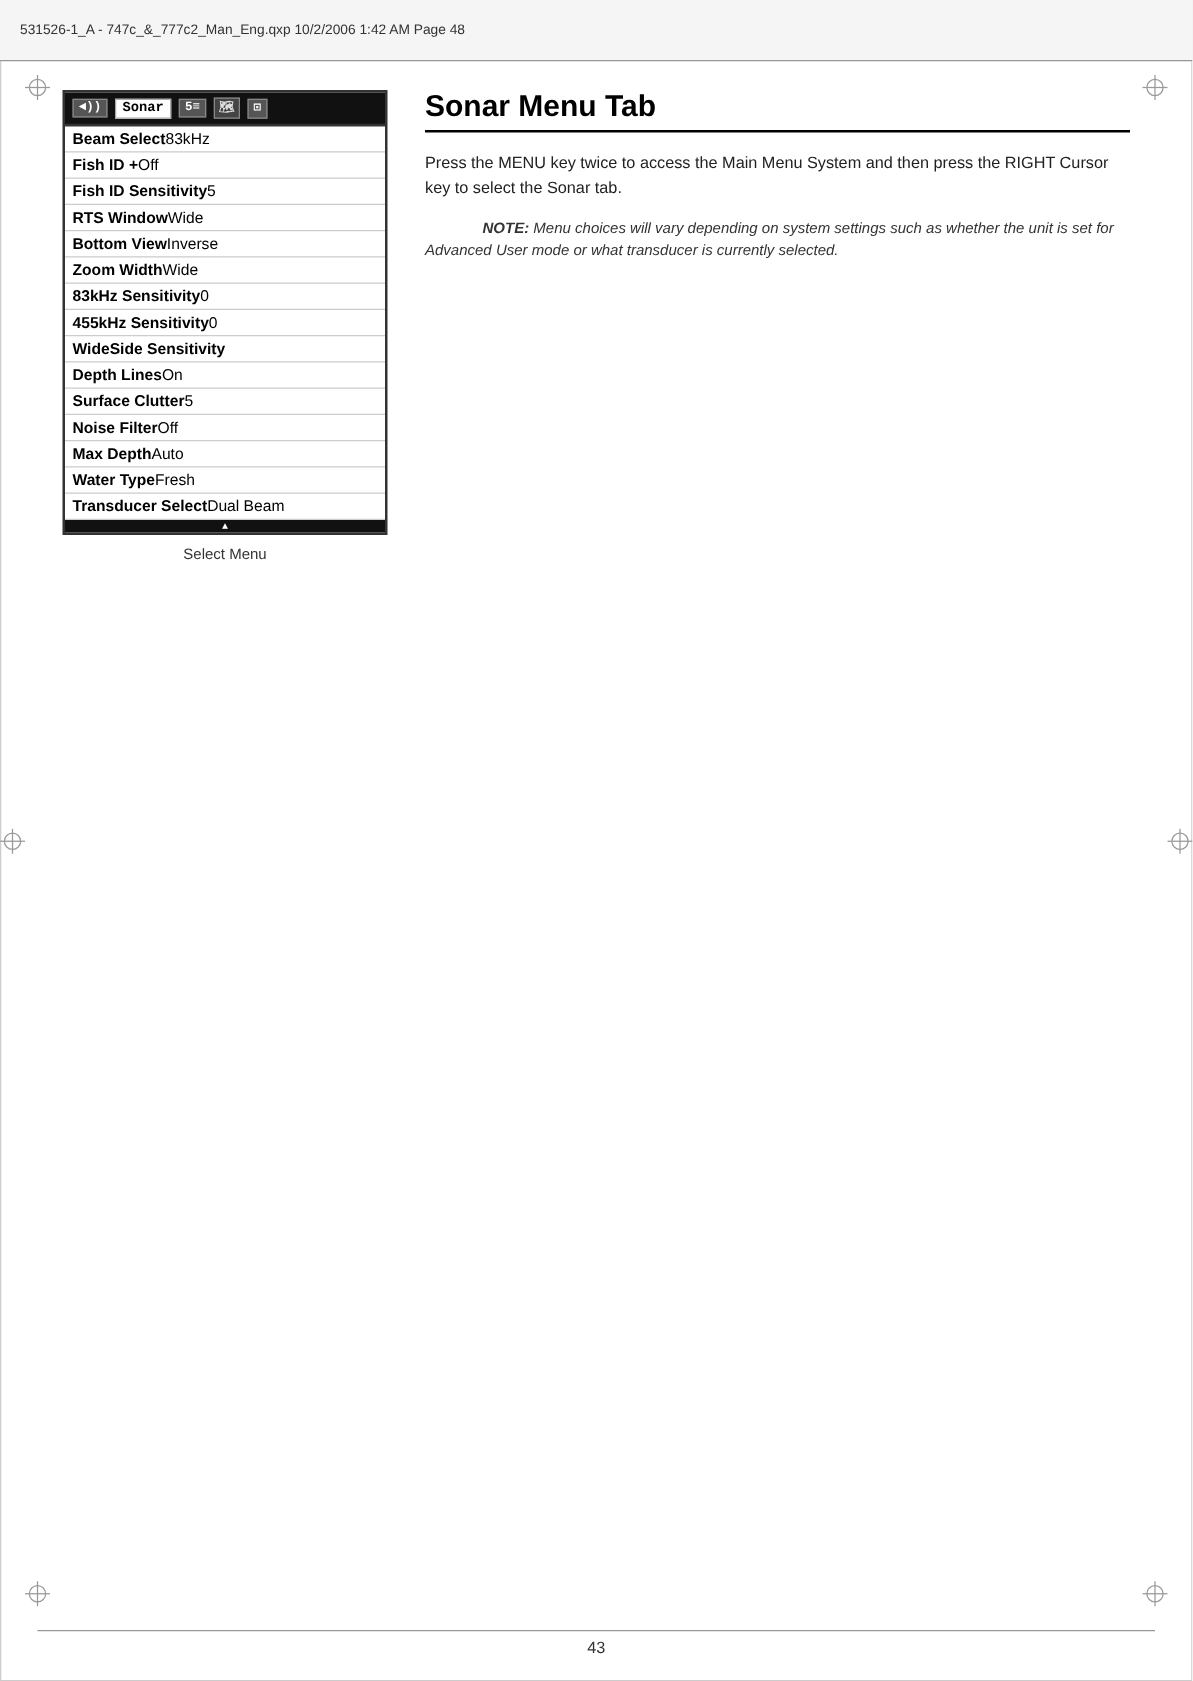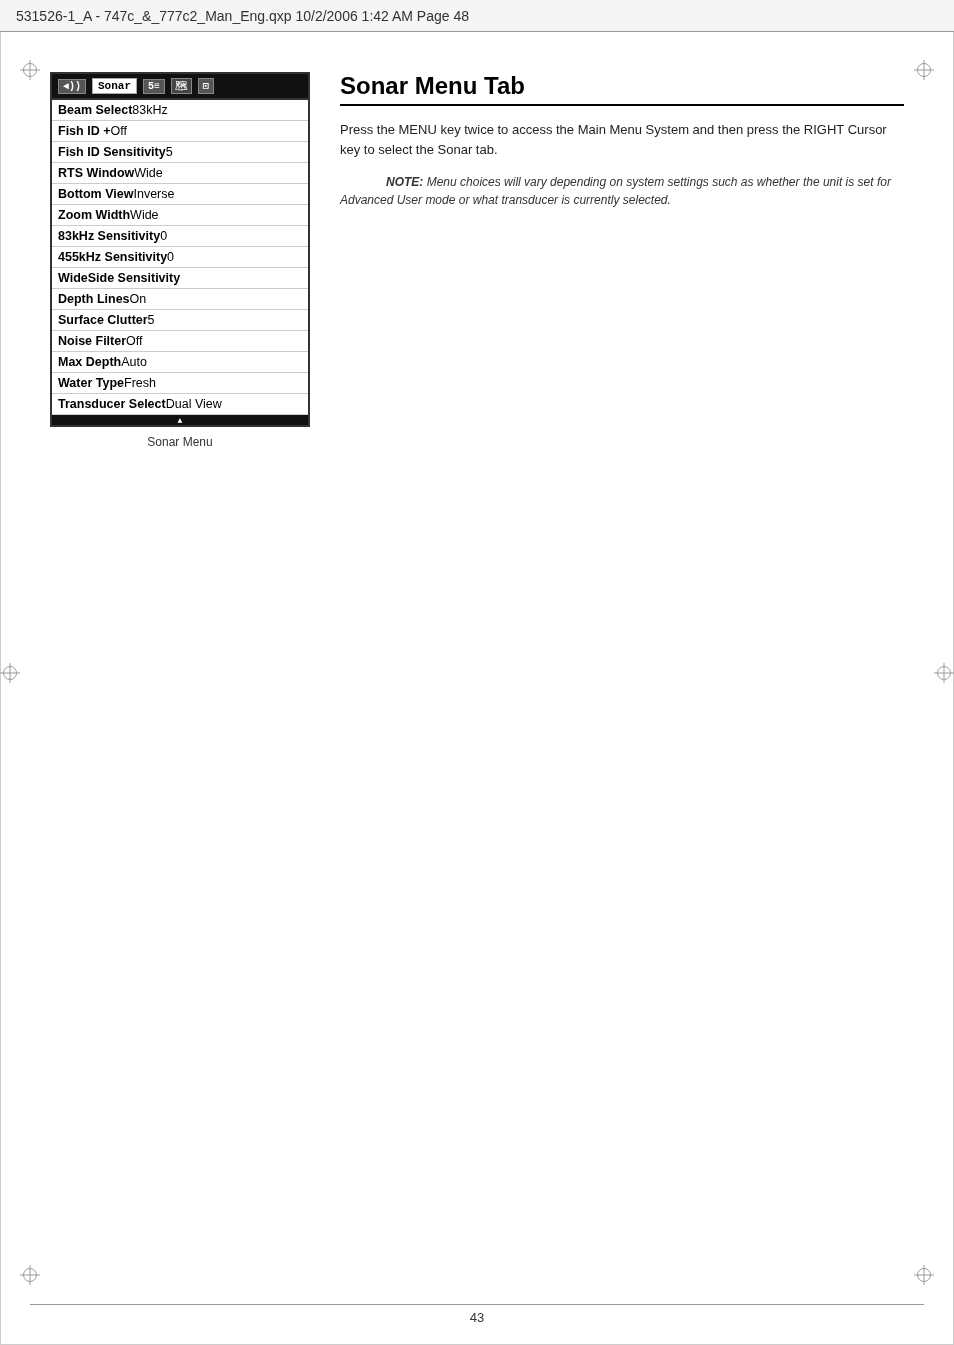--- a/index.html
+++ b/index.html
@@ -16,26 +16,26 @@
     .page-outer {
       position: absolute;
       top: 0; left: 0; right: 0; bottom: 0;
       border: 1px solid #ccc;
     }
 
     
     .top-header {
       position: absolute;
       top: 0; left: 0; right: 0;
-      height: 32px;
+      height: 49px;
       border-bottom: 1px solid #999;
       display: flex;
       align-items: center;
       padding: 0 16px;
-      font-size: 14px;
+      font-size: 11px;
       color: #333;
       background: #f5f5f5;
     }
 
     
     .reg-mark {
       position: absolute;
       width: 20px;
       height: 20px;
     }
@@ -335,27 +335,27 @@
         <div class="menu-item">
           <span class="menu-item-label">Max Depth</span>
           <span class="menu-item-value">Auto</span>
         </div>
         <div class="menu-item">
           <span class="menu-item-label">Water Type</span>
           <span class="menu-item-value">Fresh</span>
         </div>
         <div class="menu-item">
           <span class="menu-item-label">Transducer Select</span>
-          <span class="menu-item-value">Dual View</span>
+          <span class="menu-item-value">Dual Beam</span>
         </div>
 
         <div class="device-screen-footer"></div>
       </div>
 
-      <div class="device-caption">Sonar Menu</div>
+      <div class="device-caption">Select Menu</div>
     </div>
 
     <div class="text-panel">
       <h1 class="section-title">Sonar Menu Tab</h1>
       <p class="section-body">Press the MENU key twice to access the Main Menu System and then press the RIGHT Cursor key to select the Sonar tab.</p>
       <p class="note-block">
         <span class="note-keyword">NOTE:</span>
         <span>Menu choices will vary depending on system settings such as whether the unit is set for Advanced User mode or what transducer is currently selected.</span>
       </p>
     </div>

